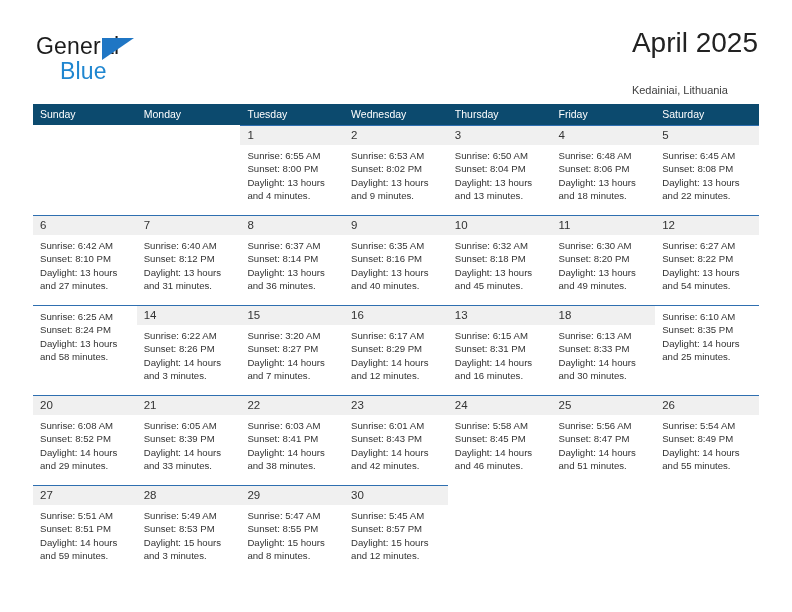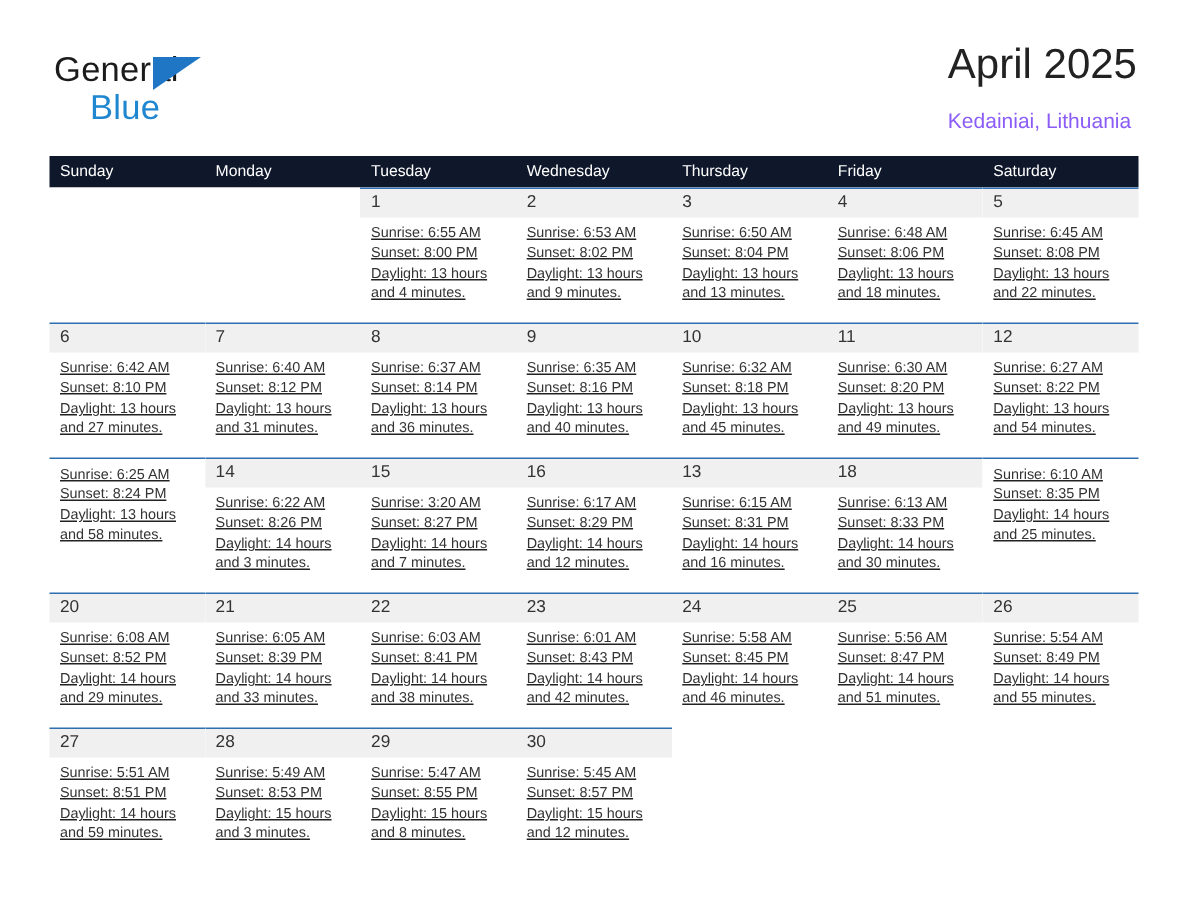--- a/index.html
+++ b/index.html
@@ -73,39 +73,39 @@
     top: 26px;
     text-align: left;
   }
   .cal-title {
     font-size: 28px;
     color: #222222;
     line-height: 34px;
     white-space: nowrap;
   }
   .cal-subtitle {
-    font-size: 14px;
-    color: #8b5cf6;
+    font-size: 11px;
+    color: #404040;
     line-height: 20px;
-    margin-top: 10px;
+    margin-top: 20px;
     white-space: nowrap;
   }
 
   
   .calendar {
     position: absolute;
     left: 33px;
     top: 104px;
     width: 726px;
   }
 
   .dow-row {
     display: flex;
     width: 726px;
-    background: #0f172a;
+    background: #0c4a6e;
     height: 21px;
   }
   .dow {
     width: 103.71px;
     box-sizing: border-box;
     padding-left: 7px;
     color: #ffffff;
     font-size: 10.5px;
     line-height: 21px;
     white-space: nowrap;
@@ -134,21 +134,20 @@
     padding: 2px 0 1px 7px;
     box-sizing: content-box;
   }
   .daynum {
     font-size: 11.5px;
     color: #333333;
     line-height: 15px;
   }
   .cell-lines {
     padding: 4px 4px 0 7px;
-    text-decoration: underline;
   }
   .cell-line {
     font-size: 9.6px;
     line-height: 13.4px;
     color: #333333;
     white-space: nowrap;
   }
 </style>
 </head>
 <body>

